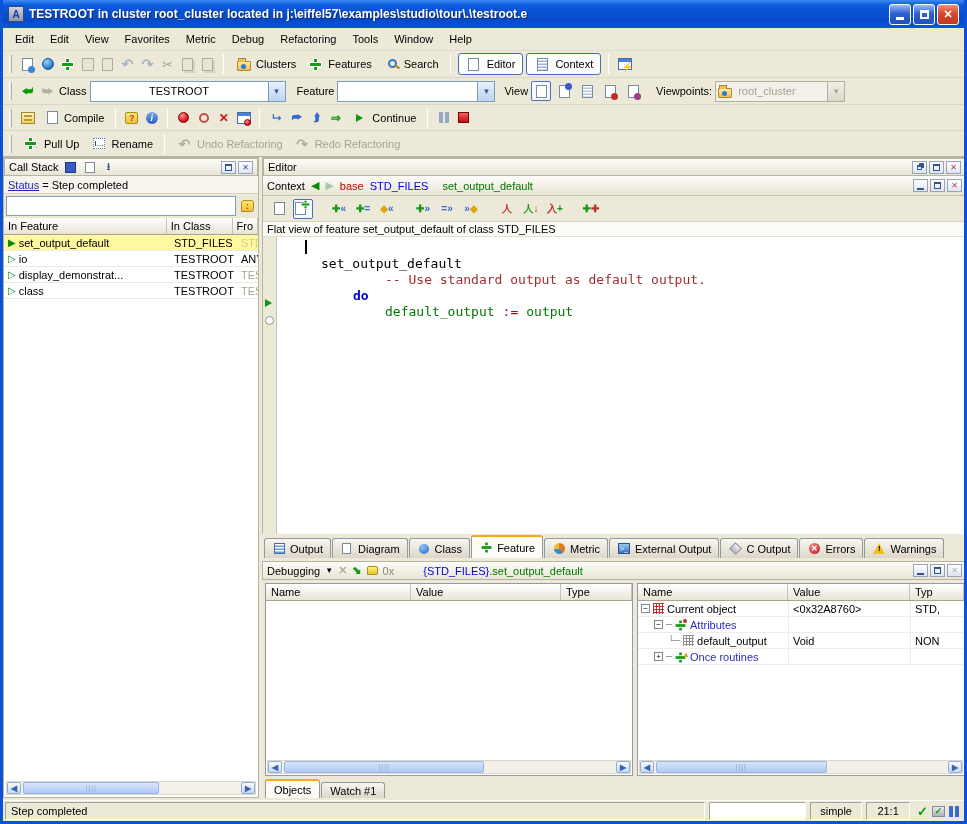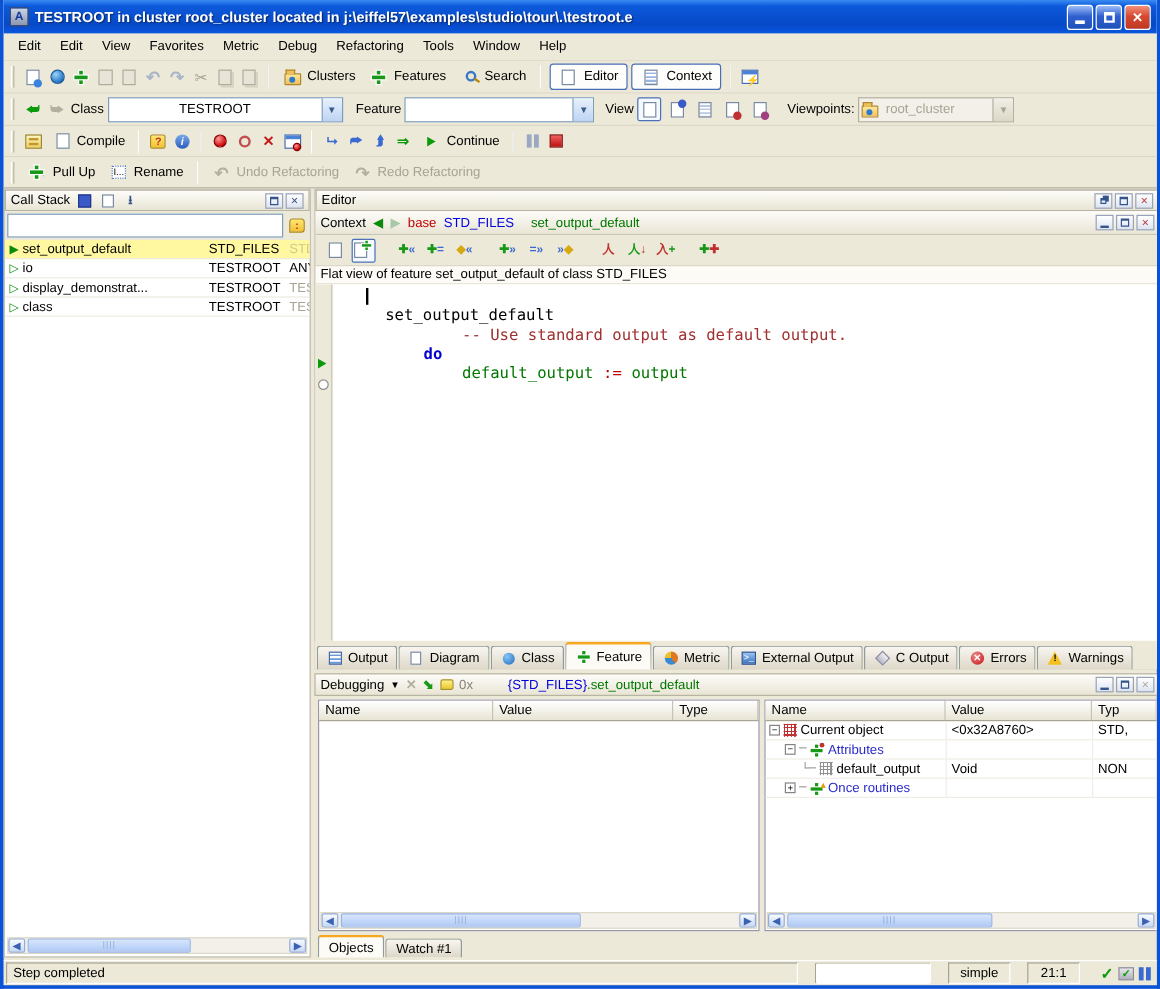--- a/index.html
+++ b/index.html
@@ -201,21 +201,21 @@
 .attric .doty { position:absolute; right:-1px; top:-1px; color:#E0A010; font-size:8px; font-weight:bold; }
 .treeline { color:#909090; font-family:"DejaVu Sans Mono",monospace; font-size:10px; flex:none; }
 
 
 .objtabs { position:absolute; left:262px; top:779px; display:flex; gap:1px; align-items:flex-end; height:19px; }
 .objtabs .tab { height:16px; padding:0 8px; }
 .objtabs .tab.active { height:19px; border-top:2px solid #F8A820; background:#FCFBF6; }
 
 
 .statusbar { position:absolute; left:0; bottom:0; width:961px; height:21px; background:#ECE9D8;
-  border-top:1px solid #fff; display:flex; align-items:stretch; gap:14px; padding:1px 2px; }
+  border-top:1px solid #fff; display:flex; align-items:stretch; gap:4px; padding:1px 2px; }
 .sb-box { border:1px solid; border-color:#A8A494 #FFF #FFF #A8A494; display:flex; align-items:center; padding:0 5px; }
 .sb-msg { flex:1; }
 .sb-progress { width:97px; background:#fff; border-radius:2px; }
 .sb-mode { width:52px; justify-content:center; }
 .sb-pos { width:44px; justify-content:center; }
 .sb-icons { display:flex; align-items:center; gap:4px; border:none; padding:0 3px; }
 .chk { color:#0A9A0A; font-weight:bold; font-size:13px; }
 .chkbox { width:13px; height:11px; background:linear-gradient(#E8E8EC,#B0B0BC); border:1px solid #8888A0; color:#0A9A0A; font-size:9px; font-weight:bold; display:flex; align-items:center; justify-content:center; }
 </style>
 </head>
@@ -485,25 +485,34 @@
     <span class="ic" style="width:14px;">
         <span style="color:#35548A;font-weight:bold;font-size:10px;">⭳</span>
       </span>
     <span class="mini-btns">
       <span class="mb">
           <span class="g-max2"></span>
         </span>
       <span class="mb">✕</span>
     </span>
   </div>
+  <div class="cs-status">
+    <span class="lbl">Status</span>
+    <span>= Step completed</span>
+  </div>
   <div class="cs-inputrow">
     <input class="cs-input" style="">
     <span class="ic">
         <span class="qmark" style="border-radius:3px 3px 3px 0;">:</span>
       </span>
+  </div>
+  <div class="tbl-hdr">
+    <span class="c cs-c1">In Feature</span>
+    <span class="c cs-c2">In Class</span>
+    <span class="c cs-c3">Fro</span>
   </div>
   <div class="cs-row cur">
     <span class="c cs-c1">
         <span style="color:#0A8A0A;font-size:10px;">▶</span>
         <span>set_output_default</span>
       </span>
     <span class="c cs-c2">STD_FILES</span>
     <span class="c cs-c3 pale">STD_</span>
   </div>
   <div class="cs-row">

